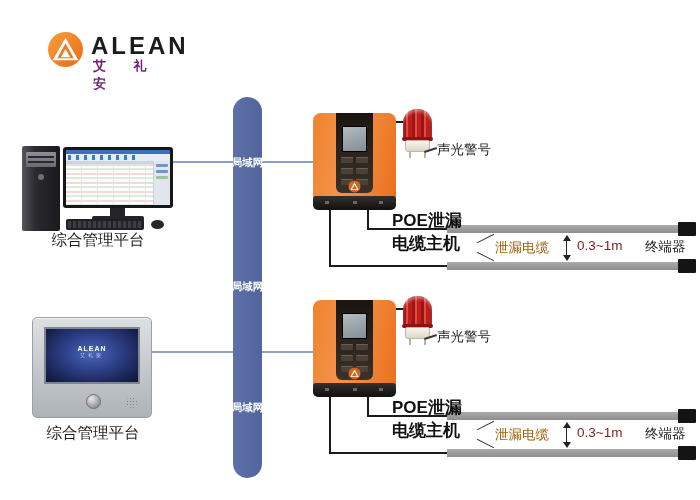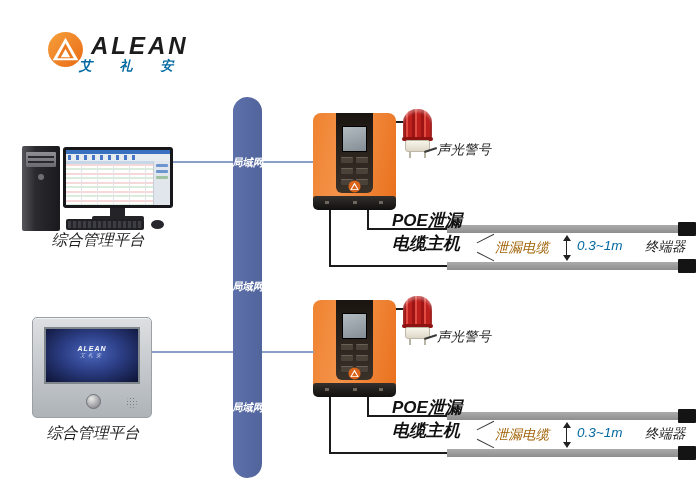--- a/index.html
+++ b/index.html
@@ -1,24 +1,24 @@
 <!DOCTYPE html>
 <html><head>
 <meta charset="utf-8">
 <style>
   * { margin:0; padding:0; box-sizing:border-box; }
   html,body { background:#ffffff; }
   body { font-family:"Liberation Sans","DejaVu Sans",sans-serif; }
-  .canvas { position:relative; width:700px; height:500px; background:#ffffff; overflow:hidden;font-style:italic; }
+  .canvas { position:relative; width:700px; height:500px; background:#ffffff; overflow:hidden; }
 
   
   .logo-wrap { position:absolute; left:47px; top:30px; width:150px; height:45px; }
   .logo-mark { position:absolute; left:0; top:1px; width:37px; height:37px; }
   .brand-en { position:absolute; left:44px; top:2px; font-size:24px; font-weight:bold; color:#1c1c1c; letter-spacing:3px; }
-  .brand-cn { position:absolute; left:32px; top:27px; font-size:13px; font-weight:600; color:#0369a1; letter-spacing:12px; }
+  .brand-cn { position:absolute; left:46px; top:27px; font-size:13px; font-weight:600; color:#701a75; letter-spacing:12px; }
   .main-title { position:absolute; left:213px; top:33px; width:475px; font-size:31px; font-weight:bold; color:#e1382d; white-space:nowrap; letter-spacing:0.5px; }
 
   
   .lan-line { position:absolute; height:2px; background:#8aa0c6; z-index:1; }
   .lan-line.a { left:172px; top:161px; width:142px; }
   .lan-line.b { left:150px; top:351px; width:164px; }
   .lan-pill { position:absolute; left:233px; top:97px; width:29px; height:381px; border-radius:15px; background:linear-gradient(90deg,#5d70a9,#51649c); z-index:2; }
   .lan-label { position:absolute; left:231px; width:33px; text-align:center; font-size:10.5px; font-weight:bold; color:#ffffff; z-index:3; }
   .lan-label.l1 { top:156px; } .lan-label.l2 { top:280px; } .lan-label.l3 { top:401px; }
 
@@ -112,21 +112,21 @@
   .cable-pointer { position:absolute; width:19px; height:1.3px; background:#3a3a3a; z-index:3; }
   .cable-pointer.p1 { left:476px; top:238px; transform:rotate(-27deg); }
   .cable-pointer.p2 { left:476px; top:256px; transform:rotate(27deg); }
   .cable-label { position:absolute; left:495px; top:239px; font-size:13.5px; font-weight:500; color:#a16207; z-index:3; }
   .spacing-arrow { position:absolute; left:562px; top:235px; width:9px; height:26px; z-index:3; }
   .spacing-arrow .line { position:absolute; left:3.7px; top:4px; bottom:4px; width:1.6px; background:#222; }
   .spacing-arrow .up { position:absolute; left:0.5px; top:0; width:0; height:0;
       border-left:4px solid transparent; border-right:4px solid transparent; border-bottom:6px solid #222; }
   .spacing-arrow .down { position:absolute; left:0.5px; bottom:0; width:0; height:0;
       border-left:4px solid transparent; border-right:4px solid transparent; border-top:6px solid #222; }
-  .spacing-label { position:absolute; left:577px; top:238px; font-size:13.5px; color:#0369a1; z-index:3; }
+  .spacing-label { position:absolute; left:577px; top:238px; font-size:13.5px; color:#7f1d1d; z-index:3; }
   .terminator-label { position:absolute; left:645px; top:238px; font-size:13.5px; font-weight:500; color:#1a1a1a; z-index:3; }
 </style>
 </head>
 <body>
 
 <div class="canvas">
 
   <div class="logo-wrap">
     <svg class="logo-mark" viewBox="0 0 36 36">
       <defs>

